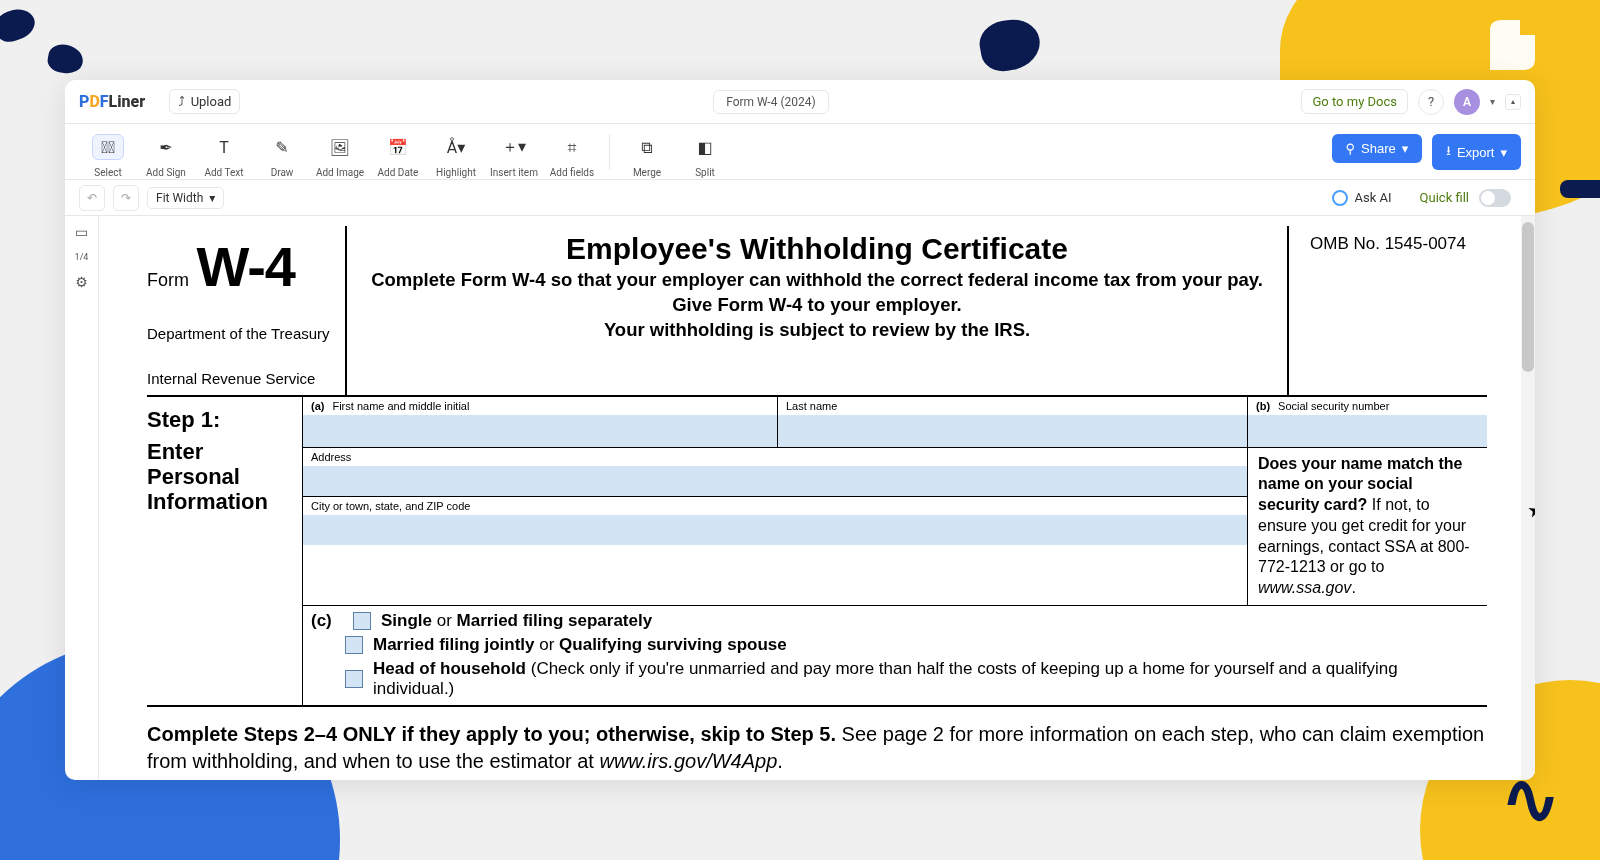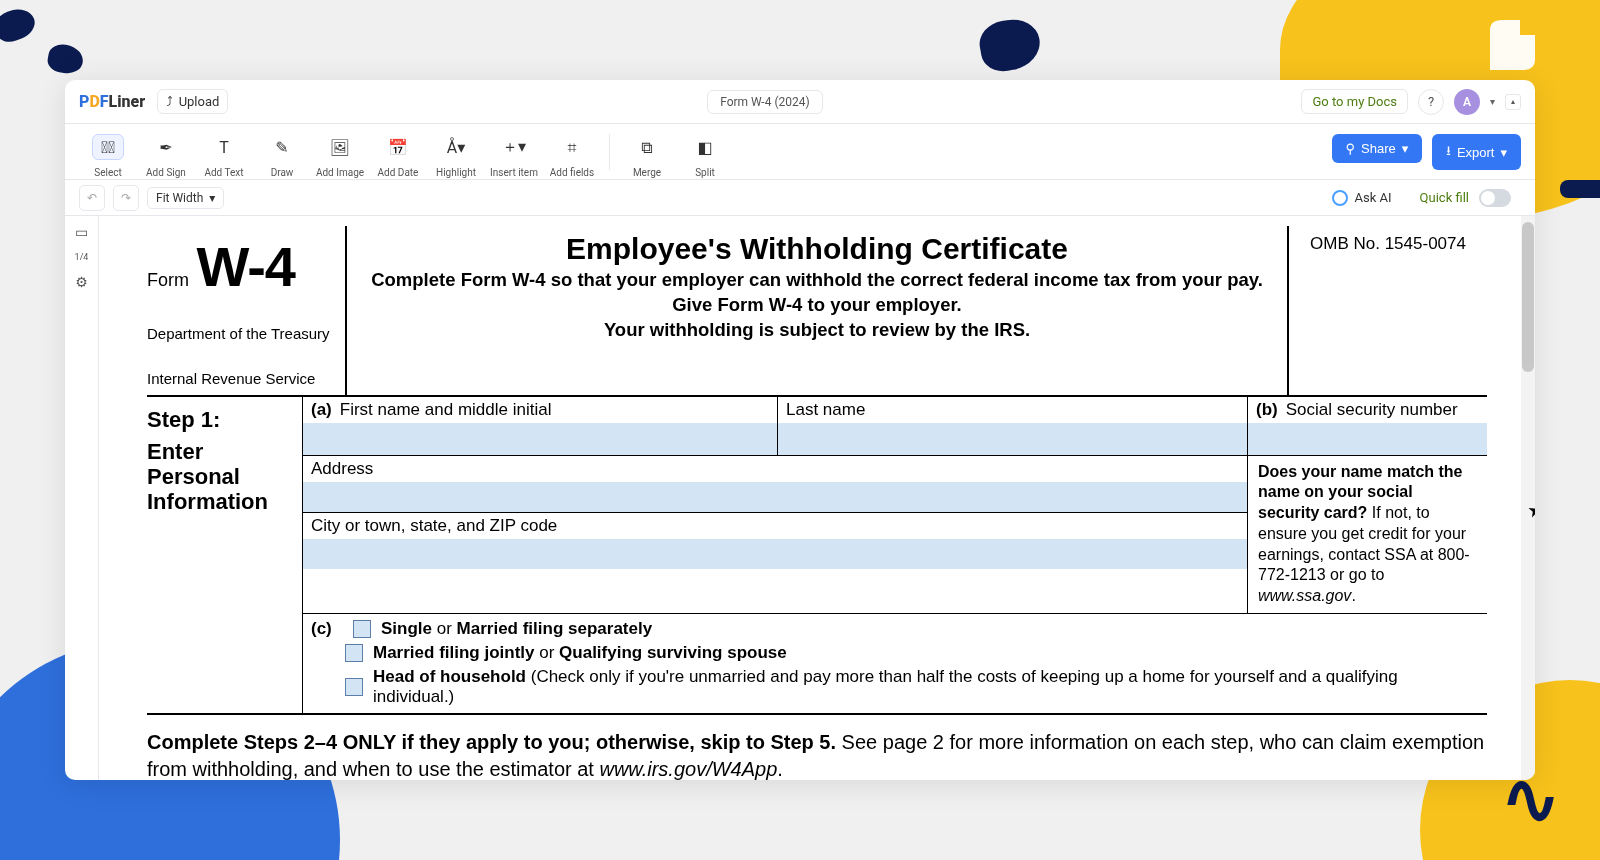--- a/index.html
+++ b/index.html
@@ -31,21 +31,21 @@
   top: 80px; left: 65px;
   width: 1470px; height: 700px;
   background: #fff;
   border-radius: 10px;
   box-shadow: 0 4px 30px rgba(0,0,0,0.1);
   overflow: hidden;
   z-index: 5;
   display: flex; flex-direction: column;
 }
 
-.topbar { display:flex; align-items:center; height:44px; padding:0 14px; border-bottom:1px solid #e5e7eb; gap:12px;}
+.topbar { display:flex; align-items:center; height:44px; padding:0 14px; border-bottom:1px solid #e5e7eb; gap:24px;}
 .logo { font-weight:800; font-size:16px;}
 .logo .p { color:#2e6fdc;} .logo .d { color:#f5a623;} .logo .f { color:#2e6fdc;} .logo .liner{ color:#333;}
 .upload-btn { display:flex; align-items:center; gap:6px; font-size:13px; color:#333; padding:4px 8px; border:1px solid #e5e7eb; border-radius:6px; cursor:pointer;}
 .doc-name { margin:0 auto; font-size:12px; color:#555; border:1px solid #e5e7eb; padding:4px 12px; border-radius:6px;}
 .top-right { display:flex; align-items:center; gap:10px;}
 .link-btn { font-size:13px; color:#4d7c0f; padding:4px 10px; border:1px solid #e5e7eb; border-radius:6px; cursor:pointer;}
 .help-btn { width:26px; height:26px; border:1px solid #e5e7eb; border-radius:50%; display:flex; align-items:center; justify-content:center; font-size:13px; color:#555; cursor:pointer;}
 .avatar { width:26px; height:26px; border-radius:50%; background:#a890e0; color:#fff; display:flex; align-items:center; justify-content:center; font-size:12px; font-weight:600;}
 .caret { font-size:10px; color:#666; cursor:pointer;}
 .tiny-arrow { width:16px; height:16px; border:1px solid #e5e7eb; border-radius:3px; font-size:8px; display:flex; align-items:center;justify-content:center; color:#555; cursor:pointer;}
@@ -98,21 +98,21 @@
 .hdr-r .yr .outline { color:#fff; -webkit-text-stroke:2px #000; font-weight:700;}
 .hdr-r .yr .solid { font-weight:900;}
 
 .step1 { display:flex; border-bottom:2px solid #000;}
 .step1-l { width:155px; padding:10px 6px 6px 0;}
 .step1-l .stit { font-size:22px; font-weight:800; margin-bottom:6px;}
 .step1-l .ssub { font-size:22px; font-weight:800; line-height:1.15;}
 .step1-r { flex:1; display:flex; flex-direction:column;}
 .row-ab { display:flex; border-bottom:1px solid #000;}
 .cell { border-left:1px solid #000;}
-.lab { font-size:17px; padding:3px 8px;}
+.lab { font-size:11px; padding:3px 8px;}
 .lab .tag { font-weight:700; margin-right:8px;}
 .fill { background:#d3e4f5; height:32px; border-top:none;}
 .cell-a { flex:1;}
 .cell-ln { width:470px;}
 .cell-b { width:240px;}
 .row-addr { display:flex; border-bottom:1px solid #000;}
 .addr-col { flex:1; border-left:1px solid #000;}
 .addr-col .lab { padding:3px 8px;}
 .addr-col .fill { height:30px;}
 .ssn-col { width:240px; border-left:1px solid #000; padding:6px 10px; font-size:16px; line-height:1.3;}

